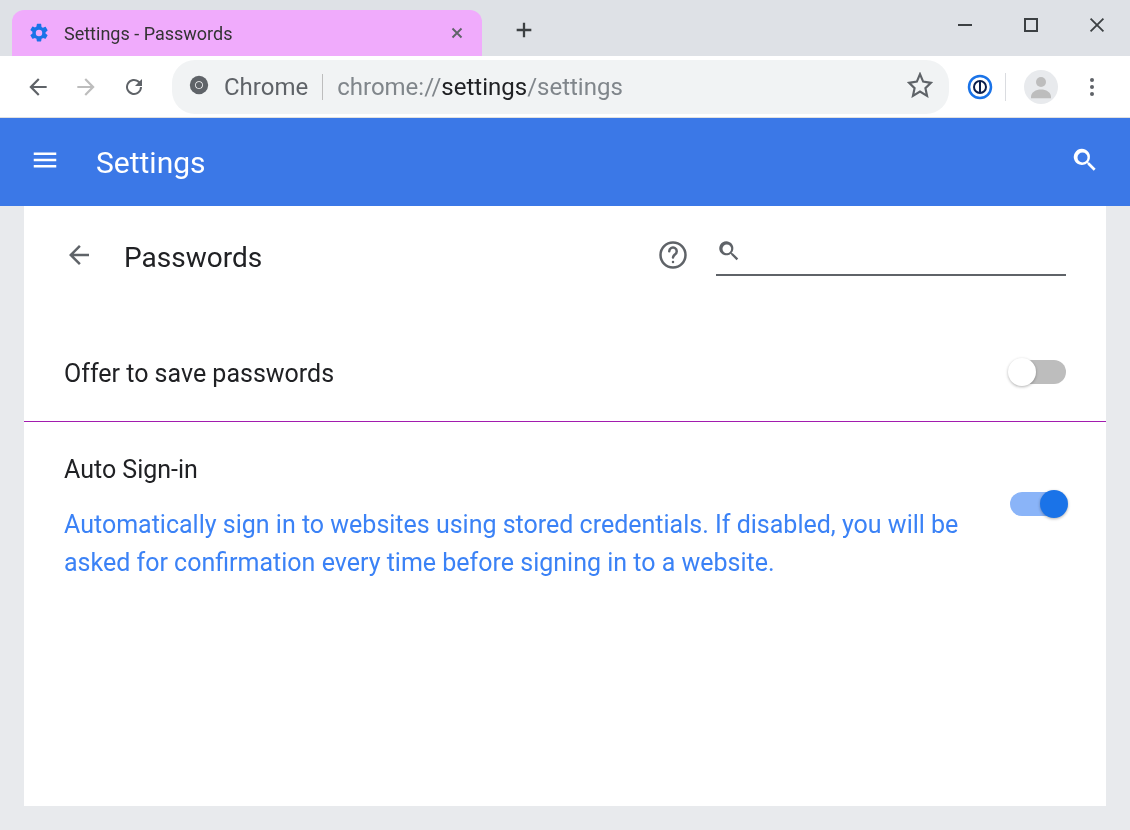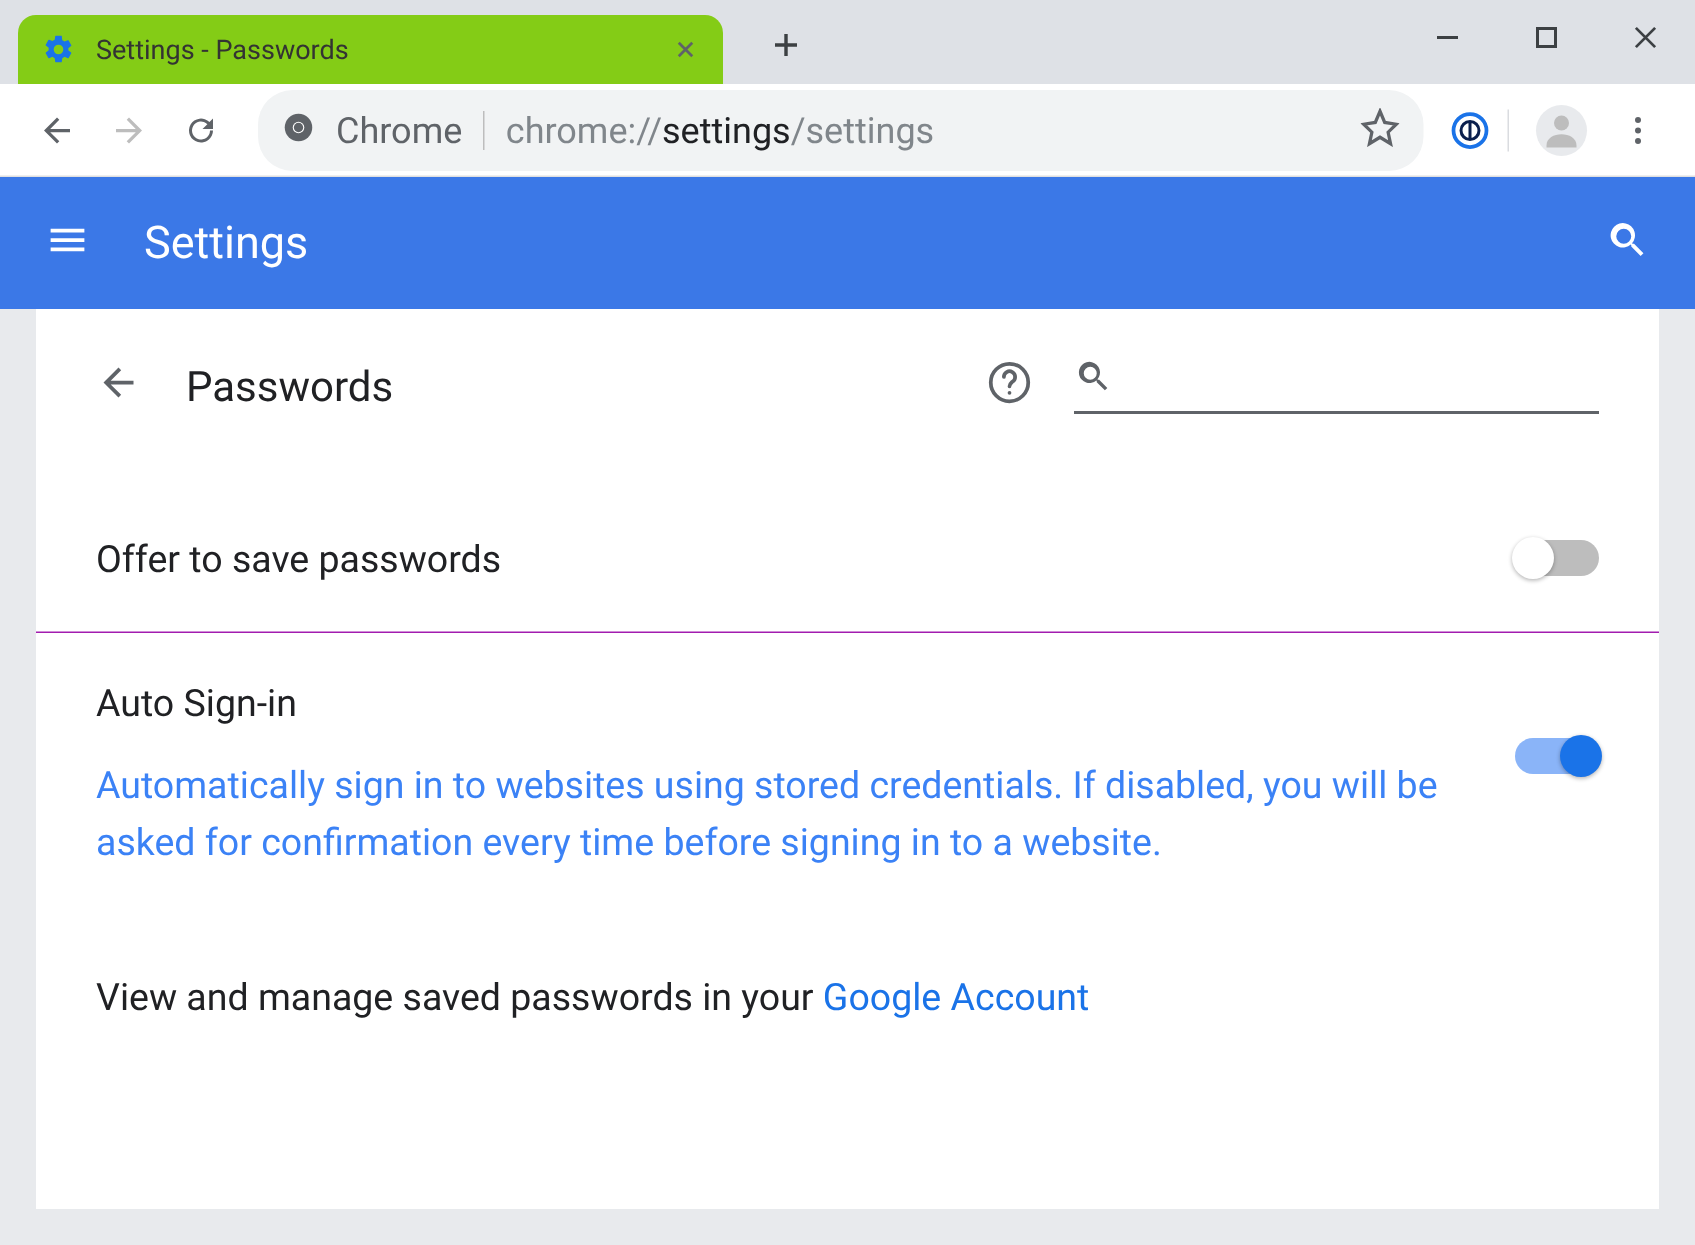--- a/index.html
+++ b/index.html
@@ -14,21 +14,21 @@
 
 .browser-top {
   background: #dee1e6;
   height: 56px;
   display: flex;
   align-items: flex-end;
   padding-left: 12px;
   position: relative;
 }
 .tab {
-  background: #84cc16;
+  background: #f0abfc;
   height: 46px;
   width: 470px;
   border-radius: 12px 12px 0 0;
   display: flex;
   align-items: center;
   padding: 0 16px;
   gap: 14px;
 }
 .tab-favicon {
   width: 22px;
@@ -454,16 +454,13 @@
   <div class="setting-row" style="border-bottom:none;">
     <div class="setting-text">
       <div class="setting-label">Auto Sign-in</div>
       <div class="setting-desc">Automatically sign in to websites using stored credentials. If disabled, you will be asked for confirmation every time before signing in to a website.</div>
     </div>
     <div class="toggle on" style="margin-top:40px;">
       <div class="toggle-knob"></div>
     </div>
   </div>
 
-  <div class="link-row">
-    <span>View and manage saved passwords in your </span><a>Google Account</a>
-  </div>
 </div>
 
 </body></html>

